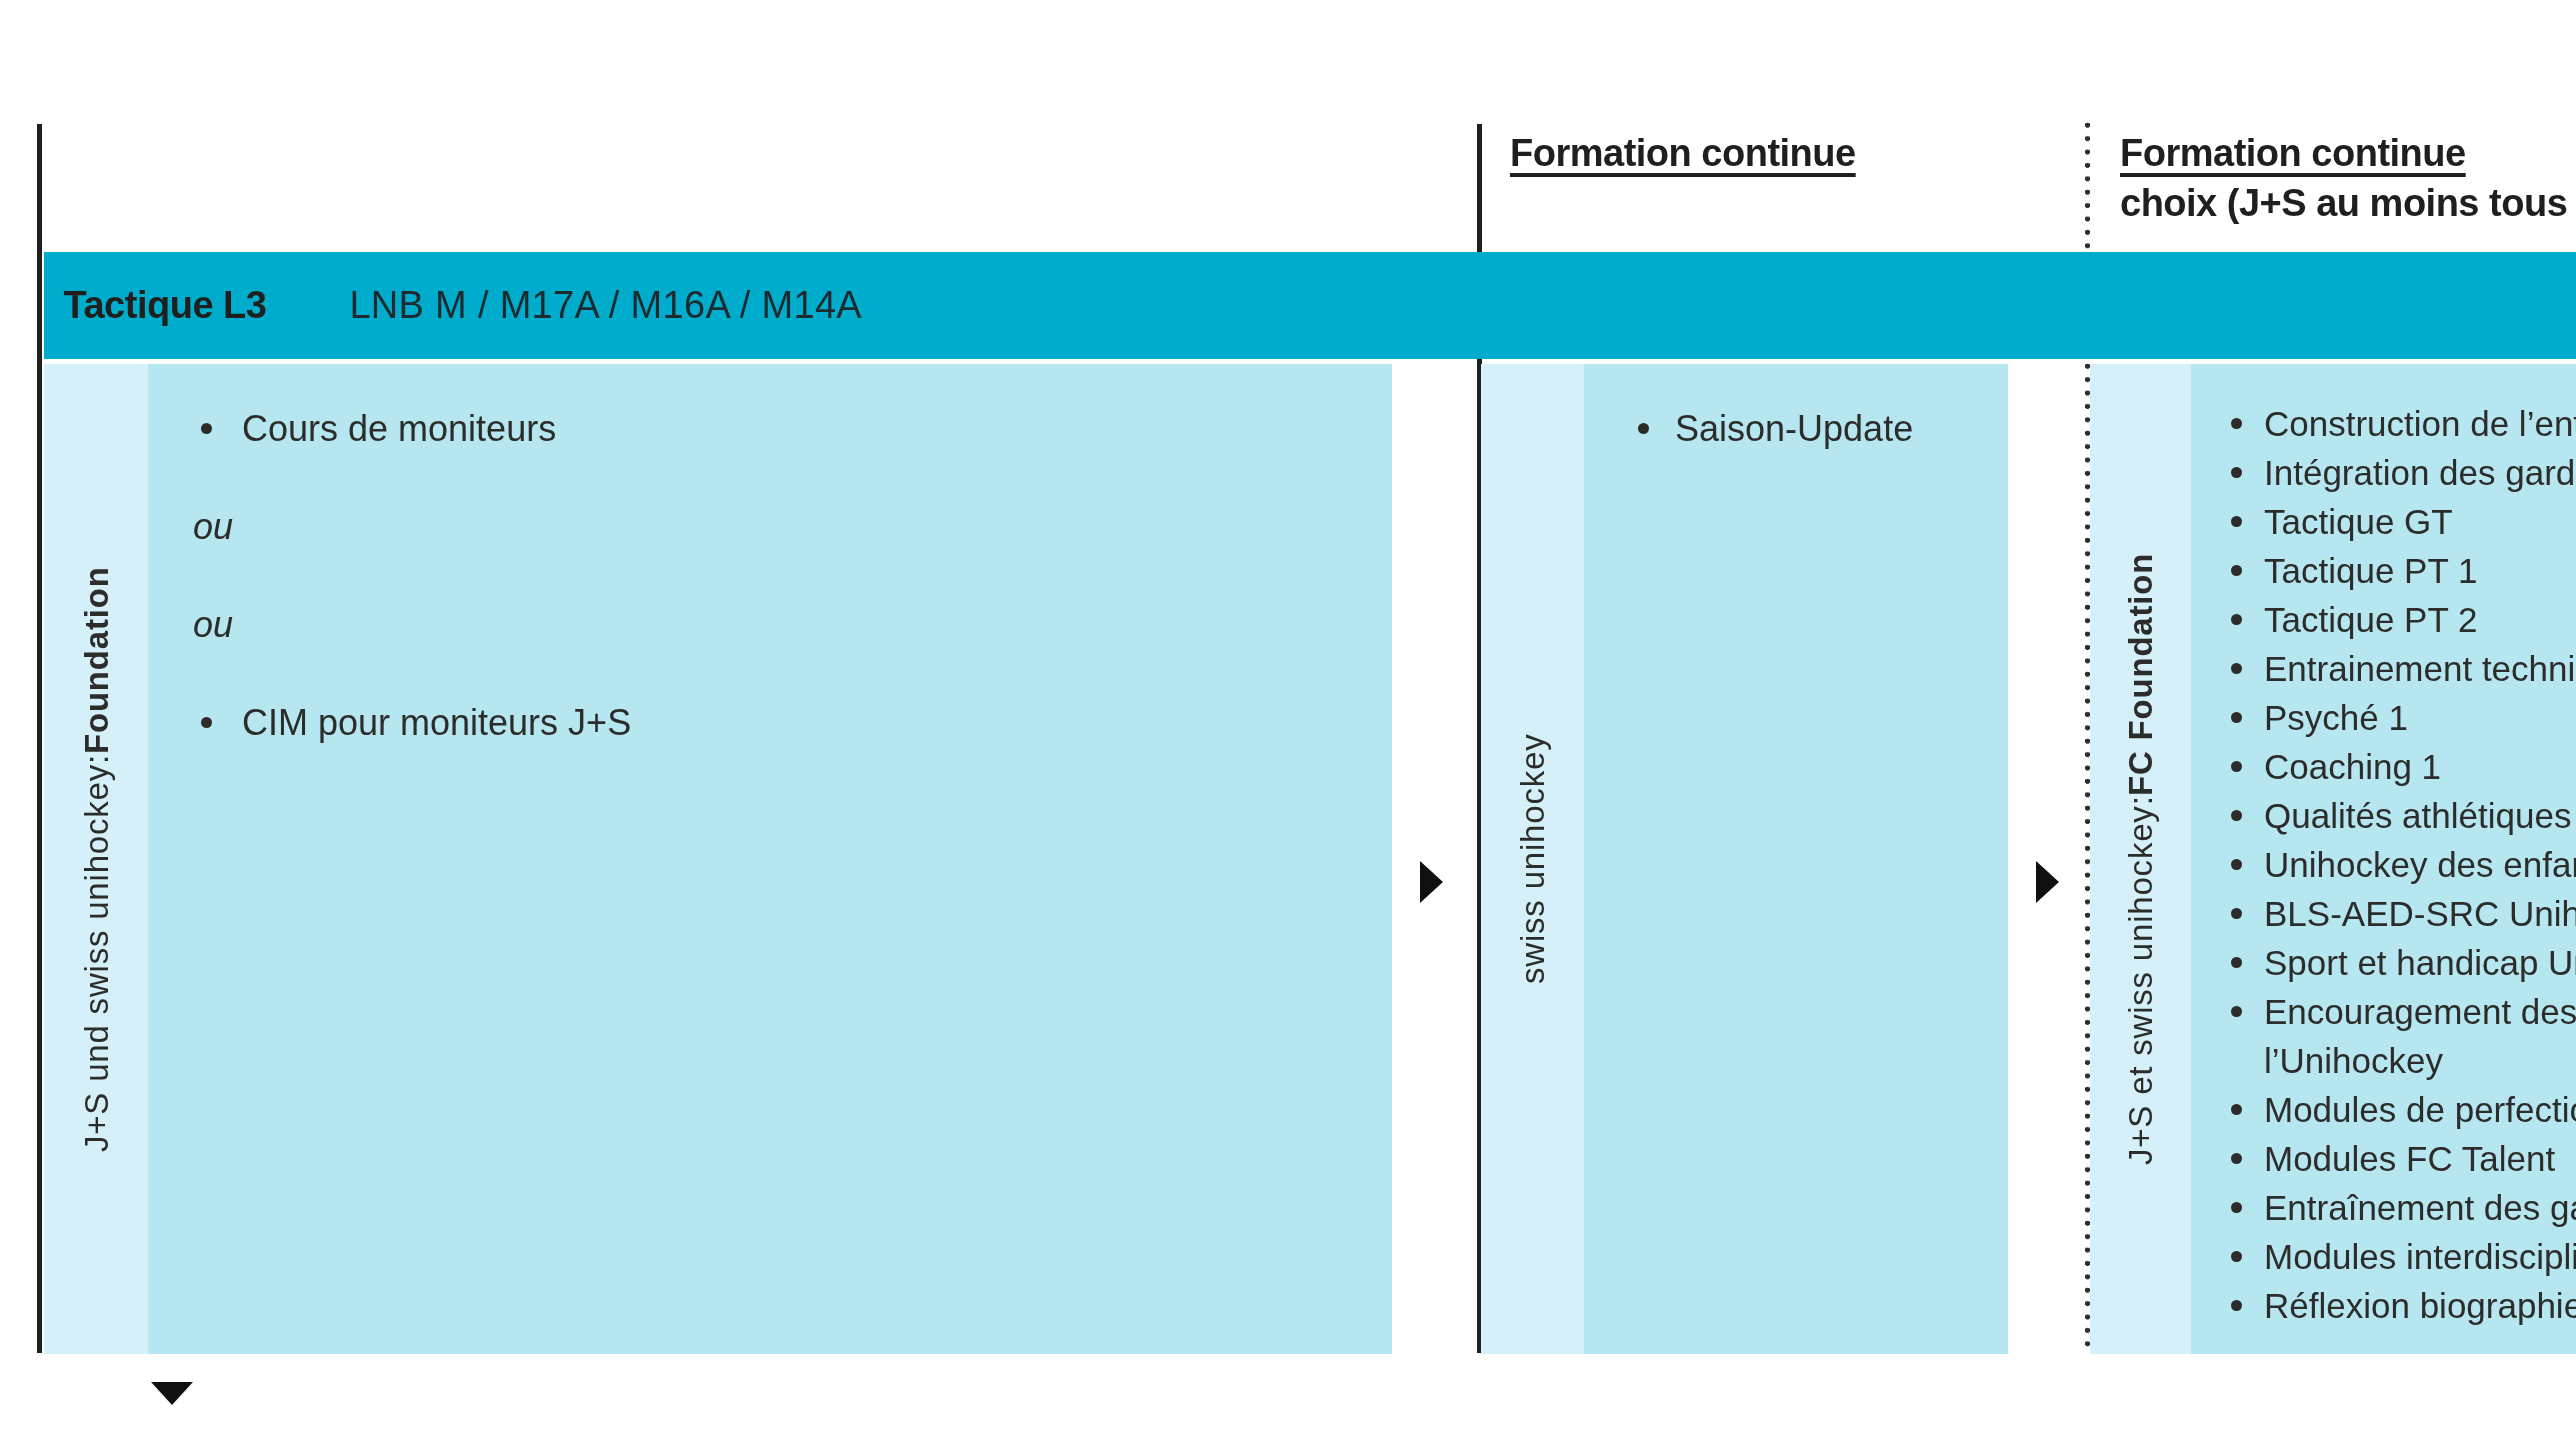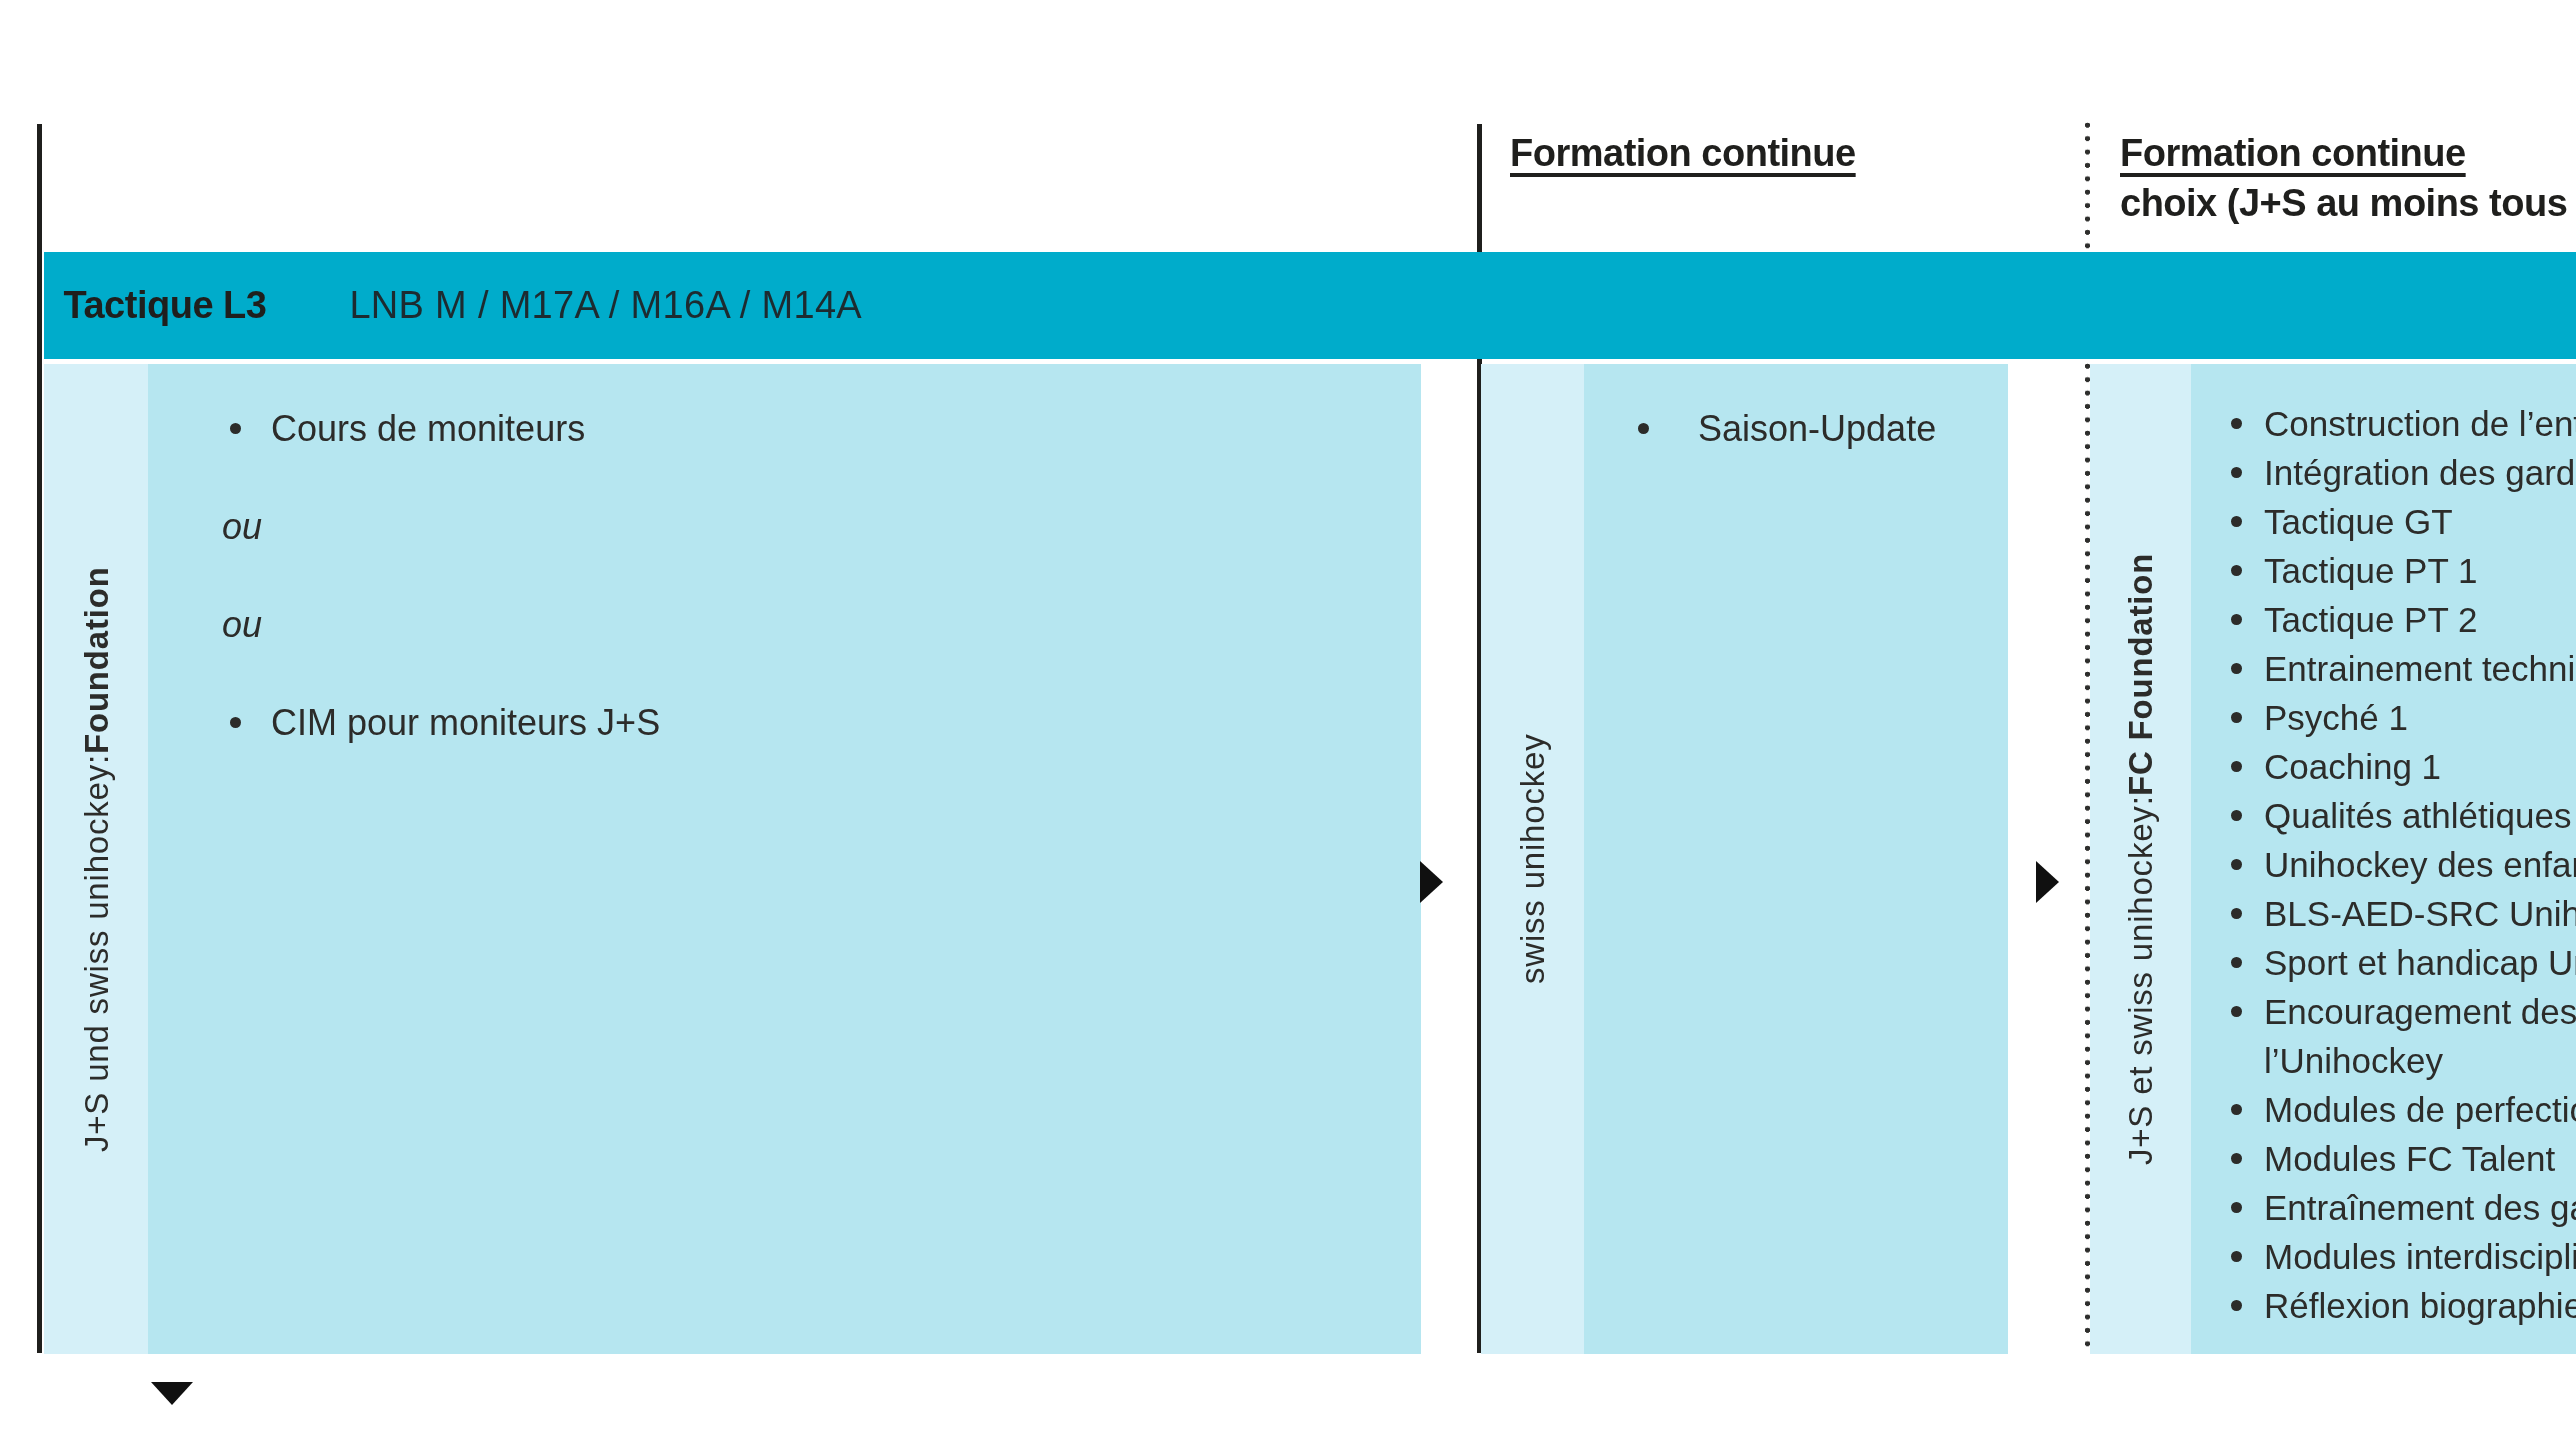--- a/index.html
+++ b/index.html
@@ -46,42 +46,42 @@
     display:flex;align-items:center;
     padding-left:19.6px;box-sizing:border-box;
     white-space:nowrap;
   }
   .banner .title{font-size:38px;font-weight:700;color:var(--ink);letter-spacing:-0.5px;}
   .banner .subtitle{font-size:38px;font-weight:400;color:#1d2b30;margin-left:83px;letter-spacing:0.3px;}
   
   .strip,.mainbox{position:absolute;top:364px;height:990px;}
   .strip{background:var(--strip);}
   .mainbox{background:var(--box);}
-  .s1{left:44px;width:105px;}   .m1{left:148px;width:1244px;padding-left:29px;}
+  .s1{left:44px;width:105px;}   .m1{left:148px;width:1244px;}
   .s2{left:1481px;width:103px;} .m2{left:1584px;width:424px;}
   .s3{left:2090px;width:101px;} .m3{left:2191px;width:720px;}
   
   .side-label{
     width:100%;height:100%;
     display:flex;align-items:center;justify-content:center;
     writing-mode:vertical-rl;
     transform:rotate(180deg);
     font-size:33px;letter-spacing:0.8px;color:var(--text);
     white-space:nowrap;
   }
   .side-label .bold{font-weight:700;}
   
   ul.items{list-style:none;margin:0;padding:0;font-size:36px;color:var(--text);}
   .m1 ul.items,.m2 ul.items{padding-top:46px;line-height:37px;}
   .m1 ul.items li,.m2 ul.items li{position:relative;margin-bottom:61px;}
   .m3 ul.items{padding-top:35px;line-height:49px;font-size:35px;}
   .m3 ul.items li{position:relative;margin:0;padding-left:73px;padding-right:6.2px;}
   .m1 ul.items li.bullet{padding-left:94px;}
   .m1 ul.items li.no-bullet{padding-left:45px;font-style:italic;}
-  .m2 ul.items li.bullet{padding-left:114px;}
+  .m2 ul.items li.bullet{padding-left:91px;}
   ul.items li.bullet::before{
     content:"";position:absolute;border-radius:50%;background:var(--text);
     width:11.3px;height:11.3px;
   }
   .m1 ul.items li.bullet::before,.m2 ul.items li.bullet::before{left:53px;top:13px;}
   .m2 ul.items li.bullet::before{left:54px;}
   .m3 ul.items li.bullet::before{left:40px;top:19px;width:10.8px;height:10.8px;}
   
   .arrow-right{
     position:absolute;width:0;height:0;

